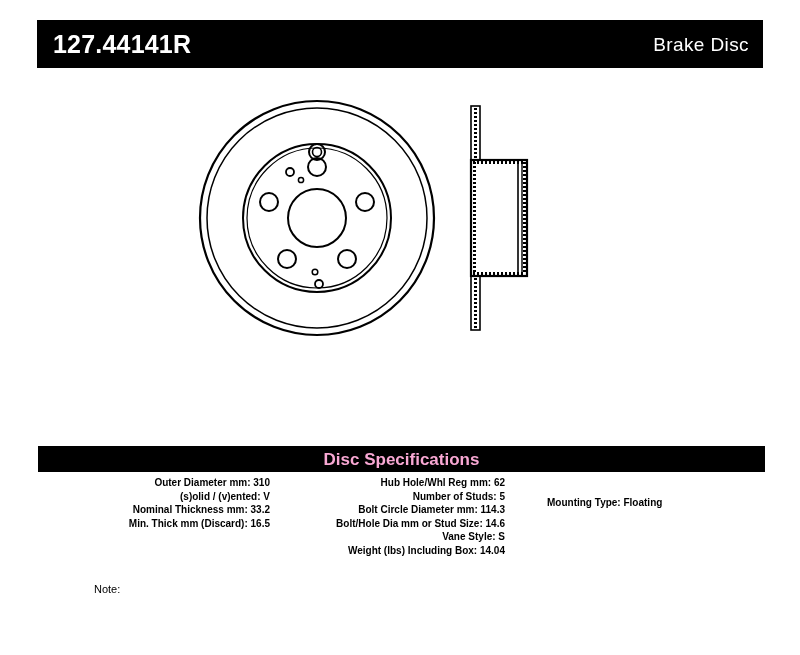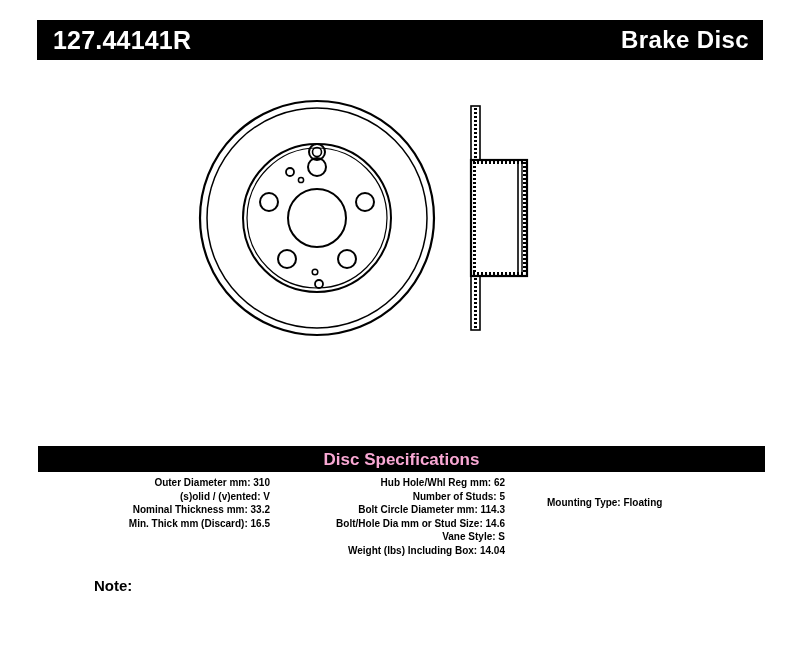--- a/index.html
+++ b/index.html
@@ -15,39 +15,39 @@
     color: #000000;
     overflow: hidden;
   }
 
   
   .header-bar {
     position: absolute;
     left: 37px;
     top: 20px;
     width: 726px;
-    height: 40px;
+    height: 48px;
     background: #000000;
     display: flex;
     align-items: center;
     justify-content: space-between;
     box-sizing: border-box;
     padding: 0 14px 0 16px;
   }
   .header-part-number {
     color: #ffffff;
     font-size: 25px;
     font-weight: bold;
     letter-spacing: 0.2px;
     line-height: 1;
   }
   .header-title {
     color: #ffffff;
-    font-size: 24px;
-    font-weight: bold;
+    font-size: 19px;
+    font-weight: normal;
     letter-spacing: 0.4px;
     line-height: 1;
   }
 
   
   .drawing-area {
     position: absolute;
     left: 37px;
     top: 80px;
     width: 726px;
@@ -113,23 +113,23 @@
 
   .note-row {
     position: absolute;
     left: 38px;
     top: 570px;
     width: 727px;
   }
   .note-label {
     position: absolute;
     left: 56px;
-    top: 8px;
-    font-size: 15px;
-    font-weight: bold;
+    top: 14px;
+    font-size: 11px;
+    font-weight: normal;
     line-height: 1;
   }
   .note-value {
     position: absolute;
     left: 104px;
     top: 0;
     font-size: 11px;
     font-weight: bold;
     line-height: 1;
     white-space: nowrap;

